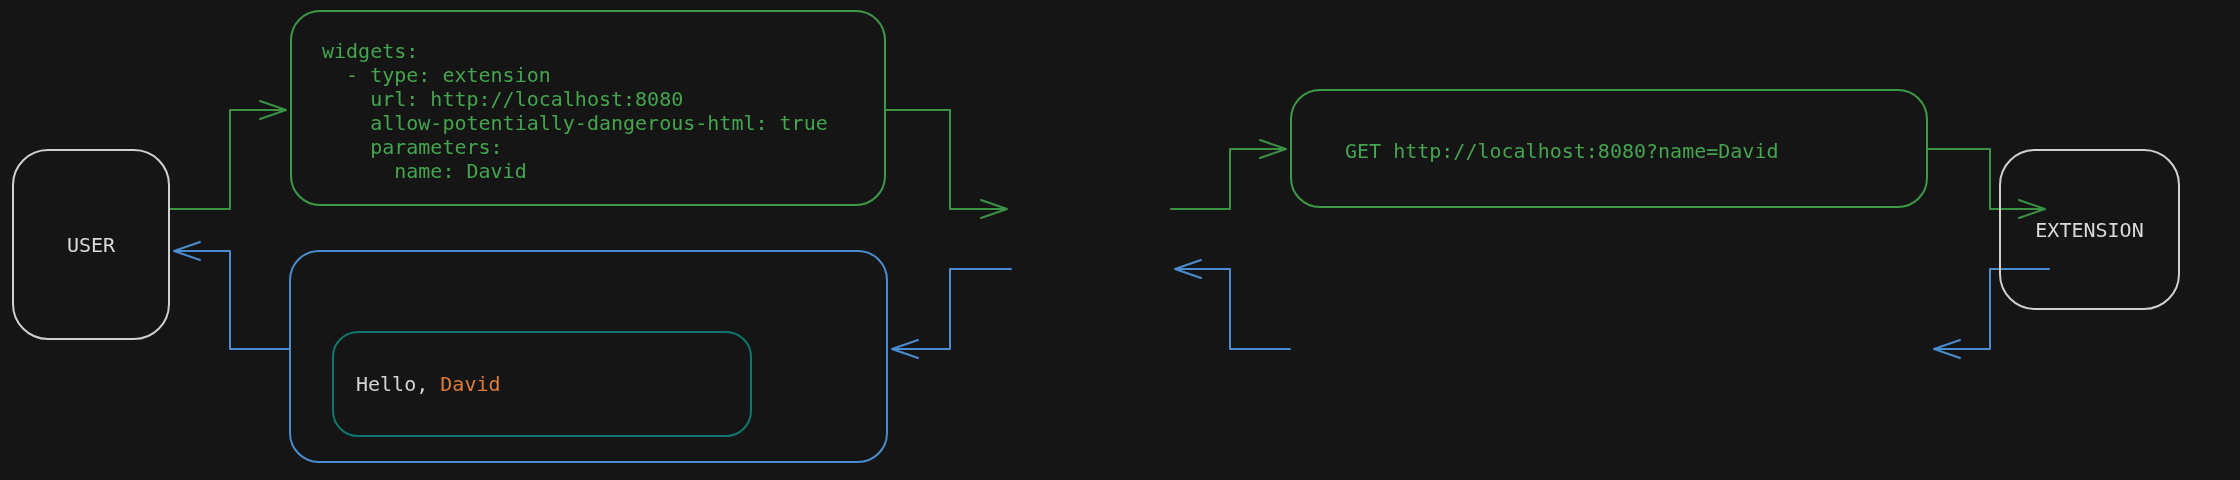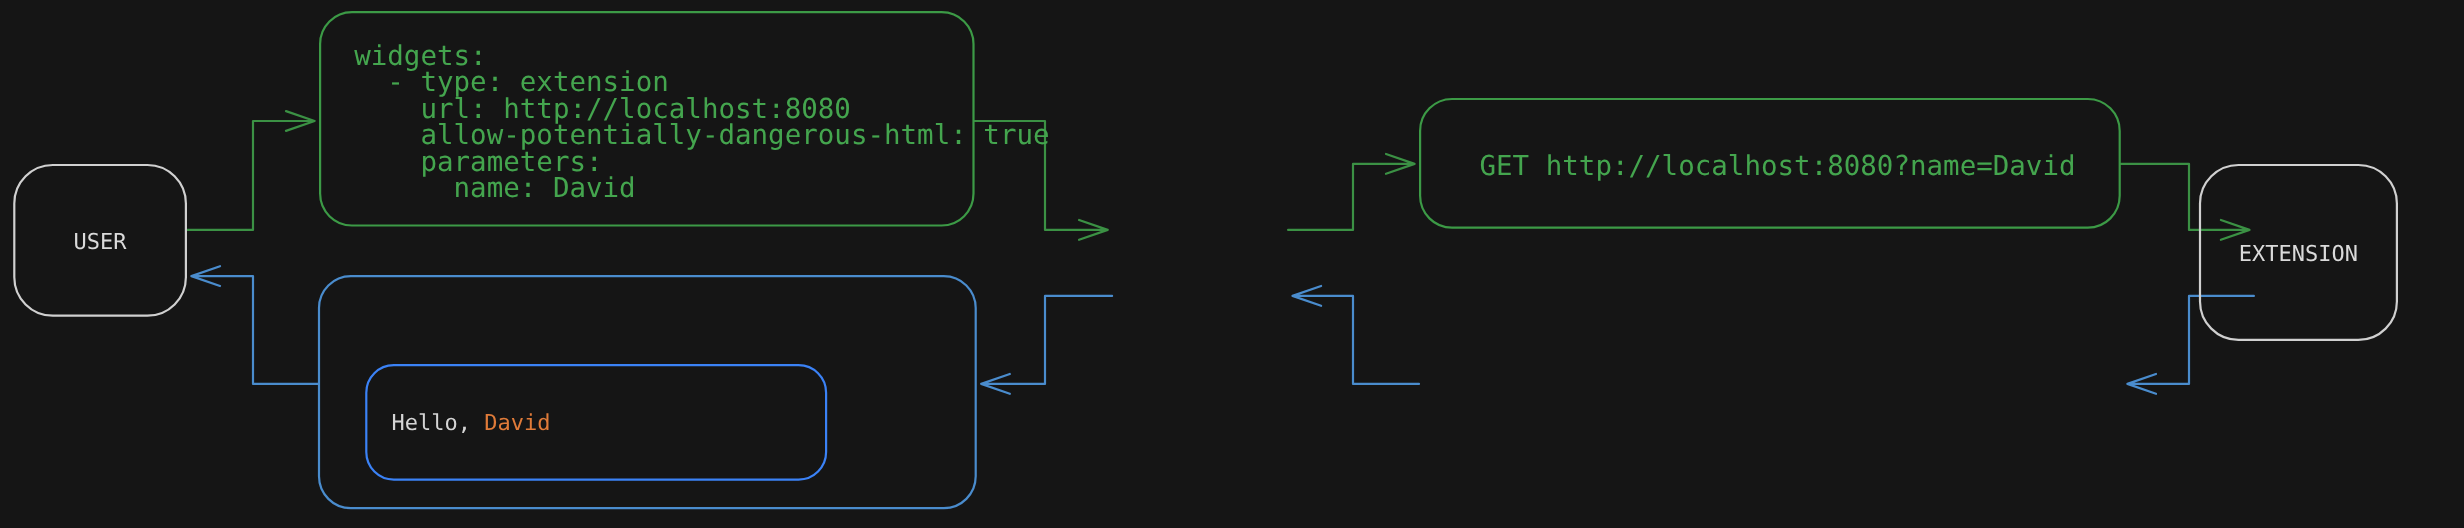--- a/index.html
+++ b/index.html
@@ -36,21 +36,21 @@
   .codebox{
     position:absolute;
     border-radius:30px;
     box-sizing:border-box;
   }
   .codebox.green{ border:2px solid #3c9a46; }
   .codebox.blue{ border:2px solid #4a8ccd; }
   pre.code{
     margin:0;
     font-family:"DejaVu Sans Mono", monospace;
-    font-size:25px;
+    font-size:20px;
     line-height:24px;
     white-space:pre;
   }
   pre.code.green{ color:#44a54e; }
   pre.code.blue{ color:#4f93d6; }
   #config-code{ padding:27px 0 0 30px; }
   #request-code{ padding:48px 0 0 53px; }
   #response-code{ padding:43px 0 0 53px; }
   #widget-title{
     position:absolute;
@@ -59,21 +59,21 @@
     color:#d0d0d0;
     font-size:20px;
     line-height:24px;
   }
   #widget-inner{
     position:absolute;
     left:41px;
     top:79px;
     width:420px;
     height:106px;
-    border:2px solid #3b82f6;
+    border:2px solid #0f766e;
     border-radius:26px;
     box-sizing:border-box;
   }
   #greeting{
     position:absolute;
     left:22px;
     top:39px;
     font-size:20px;
     line-height:24px;
     color:#d4d4d4;
@@ -95,21 +95,21 @@
     <path class="wire green" d="M886 110 L950 110 L950 209 L1007 209 M981 200 L1007 209 L981 218"></path>
     <path class="wire green" d="M1171 209 L1230 209 L1230 149 L1286 149 M1260 140 L1286 149 L1260 158"></path>
     <path class="wire green" d="M1928 149 L1990 149 L1990 209 L2045 209 M2019 200 L2045 209 L2019 218"></path>
 
     <path class="wire blue" d="M2049 269 L1990 269 L1990 349 L1934 349 M1960 340 L1934 349 L1960 358"></path>
     <path class="wire blue" d="M1290 349 L1230 349 L1230 269 L1175 269 M1201 260 L1175 269 L1201 278"></path>
     <path class="wire blue" d="M1011 269 L950 269 L950 349 L892 349 M918 340 L892 349 L918 358"></path>
     <path class="wire blue" d="M289 349 L230 349 L230 251 L174 251 M200 242 L174 251 L200 260"></path>
   </svg>
 
-  <div class="node" style="left:12px; top:149px; width:158px; height:139px;">
+  <div class="node" style="left:12px; top:149px; width:158px; height:191px;">
     <span>USER</span>
   </div>
 
 
   <div class="node" style="left:1999px; top:149px; width:181px; height:161px;">
     <span>EXTENSION</span>
   </div>
 
   <div class="codebox green" style="left:290px; top:10px; width:596px; height:196px;">
     <pre class="code green" id="config-code">widgets:

